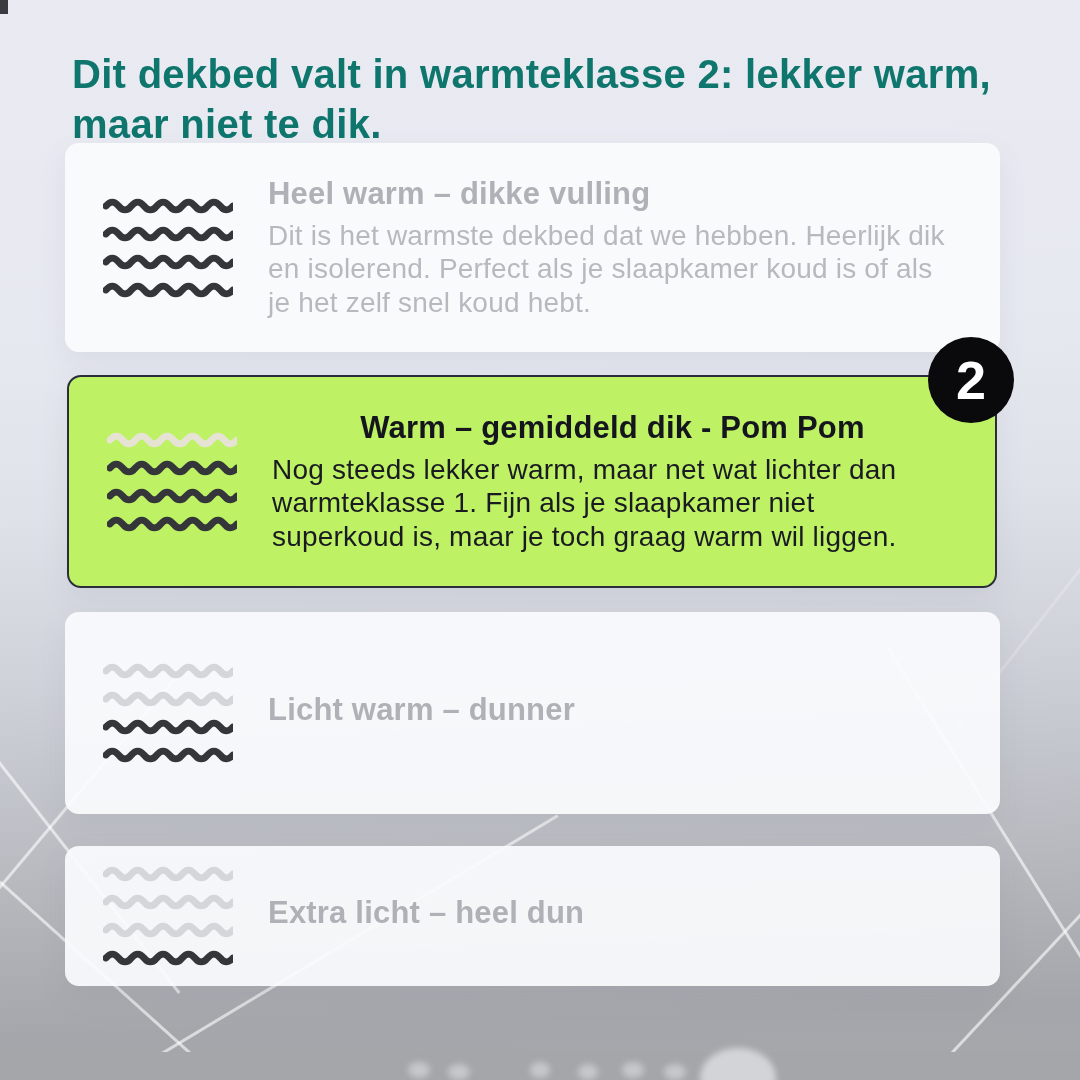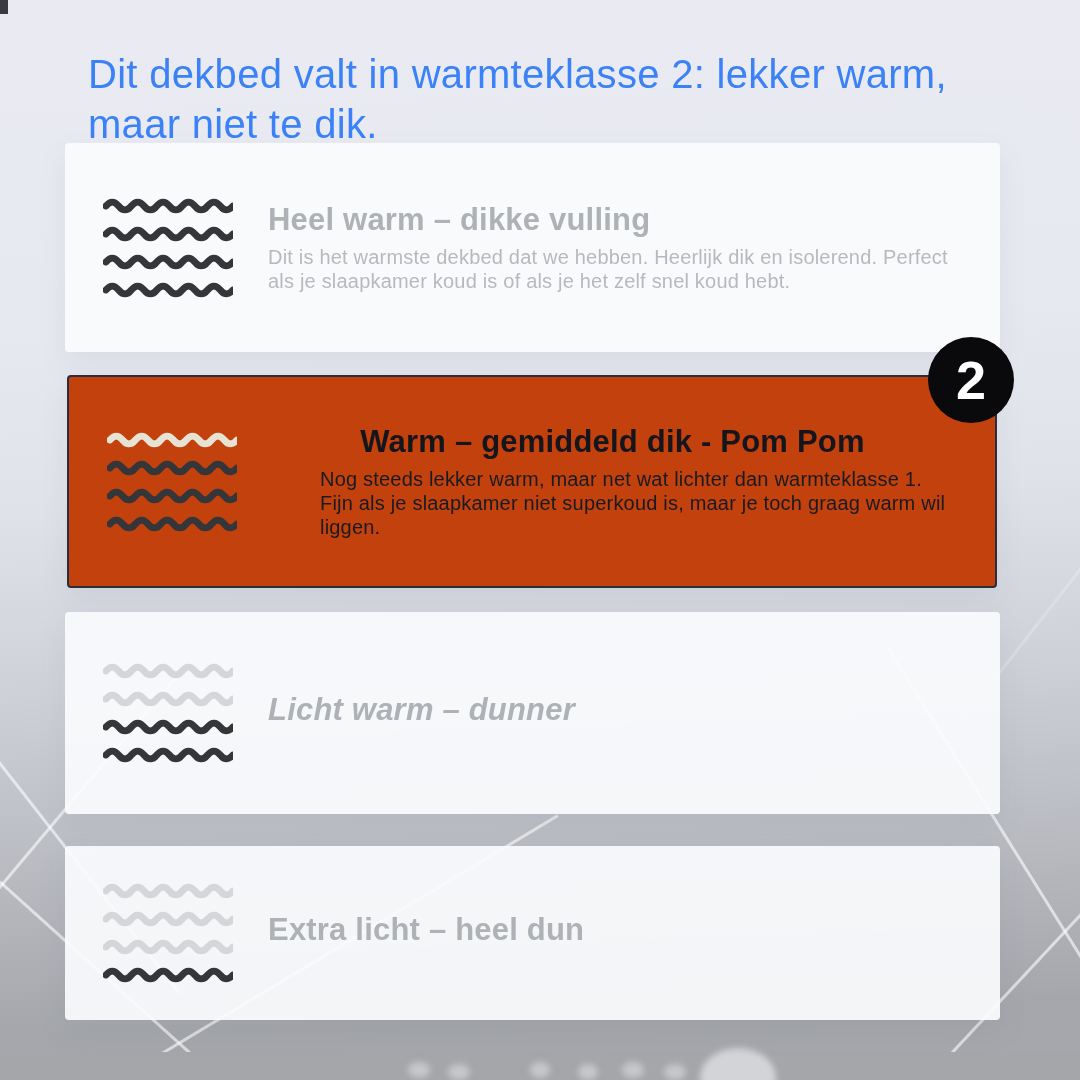--- a/index.html
+++ b/index.html
@@ -8,41 +8,41 @@
     font-family:"Liberation Sans","DejaVu Sans",sans-serif;
     background:linear-gradient(178deg,#e9eaf2 0%,#e7e9f1 30%,#e0e2ea 46%,#cfd1d9 62%,#b6b8be 80%,#a4a6ab 93%,#a7a8ac 100%);
   }
   .line{position:absolute;height:3px;background:rgba(255,255,255,0.6);filter:blur(0.7px);z-index:0;}
   .band{position:absolute;left:0;top:1052px;width:1080px;height:28px;background:#a5a6aa;z-index:0;}
   .blob{position:absolute;border-radius:50%;background:#c6c7cb;filter:blur(3px);z-index:0;}
   .corner-dot{position:absolute;left:0;top:0;width:8px;height:14px;background:#3a3b40;z-index:5;}
 
   .page-title{
     position:absolute;left:72px;top:22px;width:950px;z-index:2;
-    font-size:40px;font-weight:400;line-height:1.26;letter-spacing:0.3px;color:#3b82f6;margin-left:16px;
+    font-size:40px;font-weight:700;line-height:1.26;letter-spacing:0.3px;color:#0f766e;
   }
 
   .card{
     position:absolute;left:65px;width:935px;z-index:2;
-    background:rgba(250,251,253,0.93);border-radius:4px;
+    background:rgba(250,251,253,0.93);border-radius:14px;
     box-shadow:0 12px 28px rgba(110,115,130,0.10);
     display:flex;align-items:center;box-sizing:border-box;
     padding:18px 42px 18px 38px;
   }
   .card-1{top:143px;height:209px;}
-  .card-2{top:375px;height:213px;left:67px;width:930px;background:#c2410c;border:2px solid #2b2d3a;}
-  .card-3{top:612px;height:202px;font-style:italic;}
-  .card-4{top:846px;height:174px;}
+  .card-2{top:375px;height:213px;left:67px;width:930px;background:#bef264;border:2px solid #2b2d3a;}
+  .card-3{top:612px;height:202px;}
+  .card-4{top:846px;height:140px;}
 
   .wave-icon{width:130px;display:flex;flex-direction:column;gap:10px;flex:0 0 130px;margin-right:35px;}
   .card-text{flex:1;min-width:0;}
   .card-title{font-size:31px;font-weight:700;color:#aeb1b6;margin:0 0 7px 0;letter-spacing:0.2px;}
-  .card-body{font-size:20px;line-height:1.2;color:#b7b9be;margin:0;letter-spacing:0.2px;}
+  .card-body{font-size:28px;line-height:1.2;color:#b7b9be;margin:0;letter-spacing:0.2px;}
   .card-2 .card-title{color:#15161d;text-align:center;}
-  .card-2 .card-body{color:#1a1b22;margin-left:48px;}
+  .card-2 .card-body{color:#1a1b22;}
 
   .badge{
     position:absolute;left:928px;top:337px;width:86px;height:86px;border-radius:50%;
     background:#0a0a0c;color:#ffffff;z-index:4;
     display:flex;align-items:center;justify-content:center;
     font-size:54px;font-weight:700;
   }
 </style>
 </head>
 <body>

